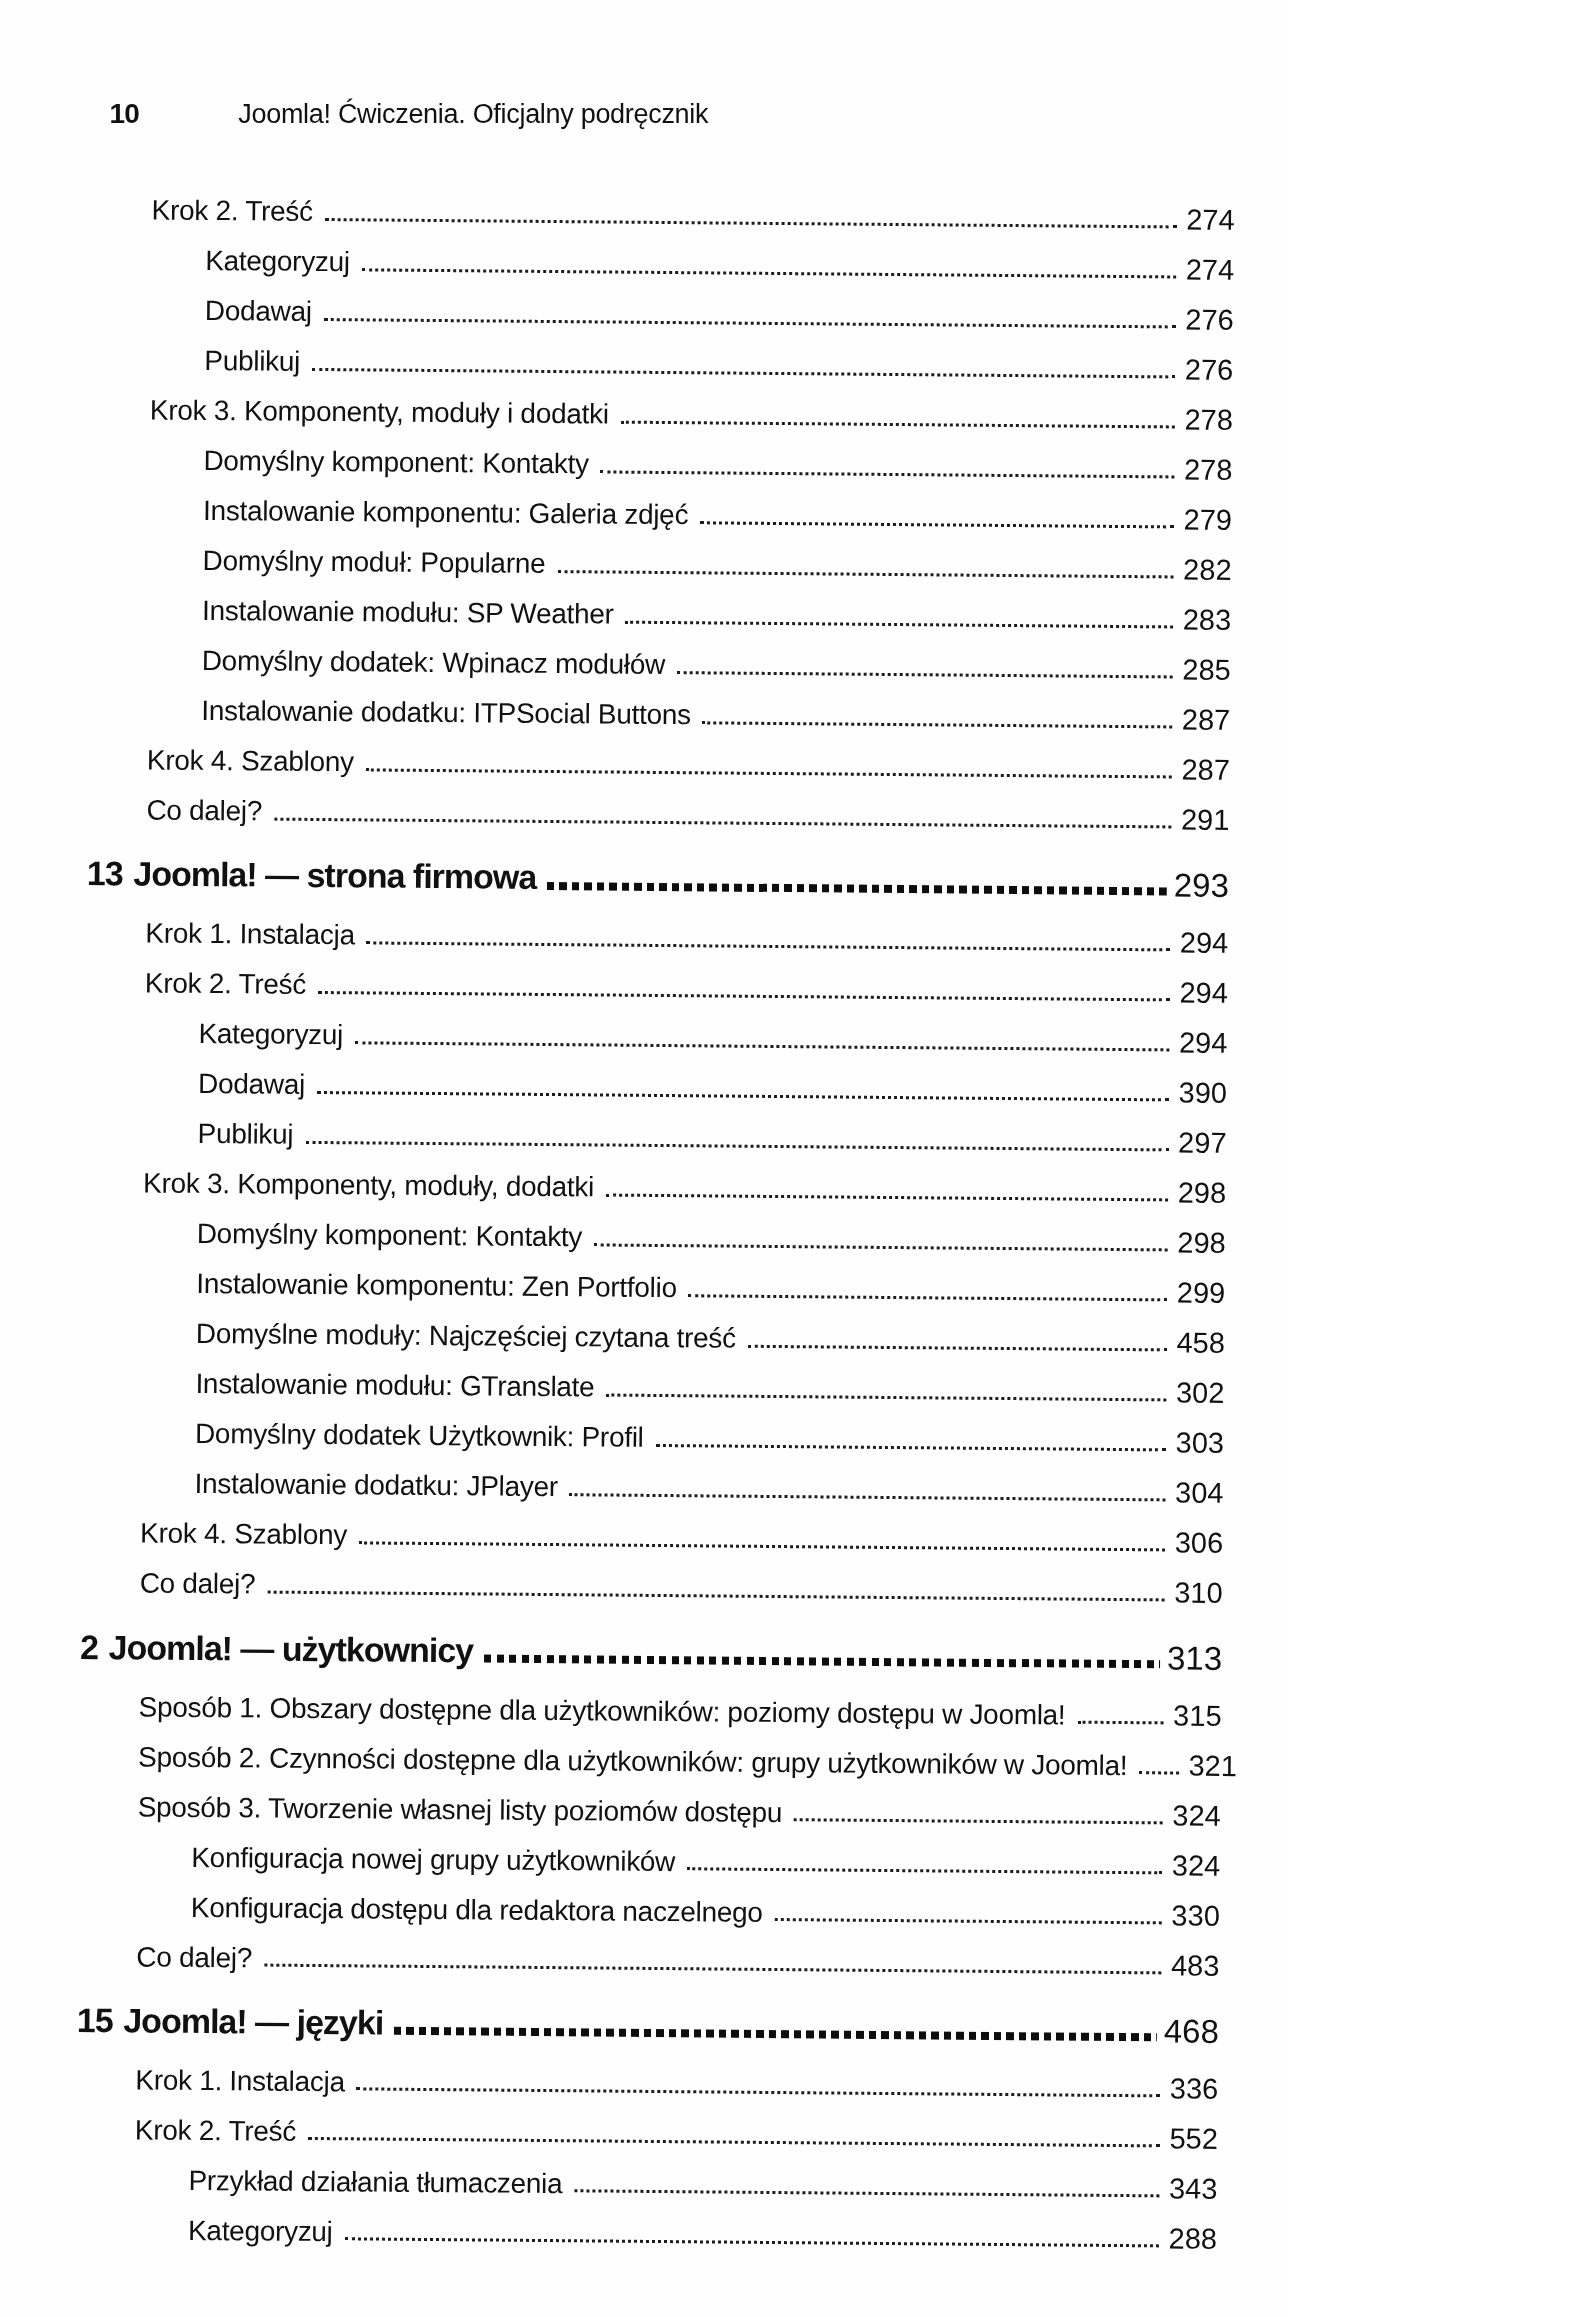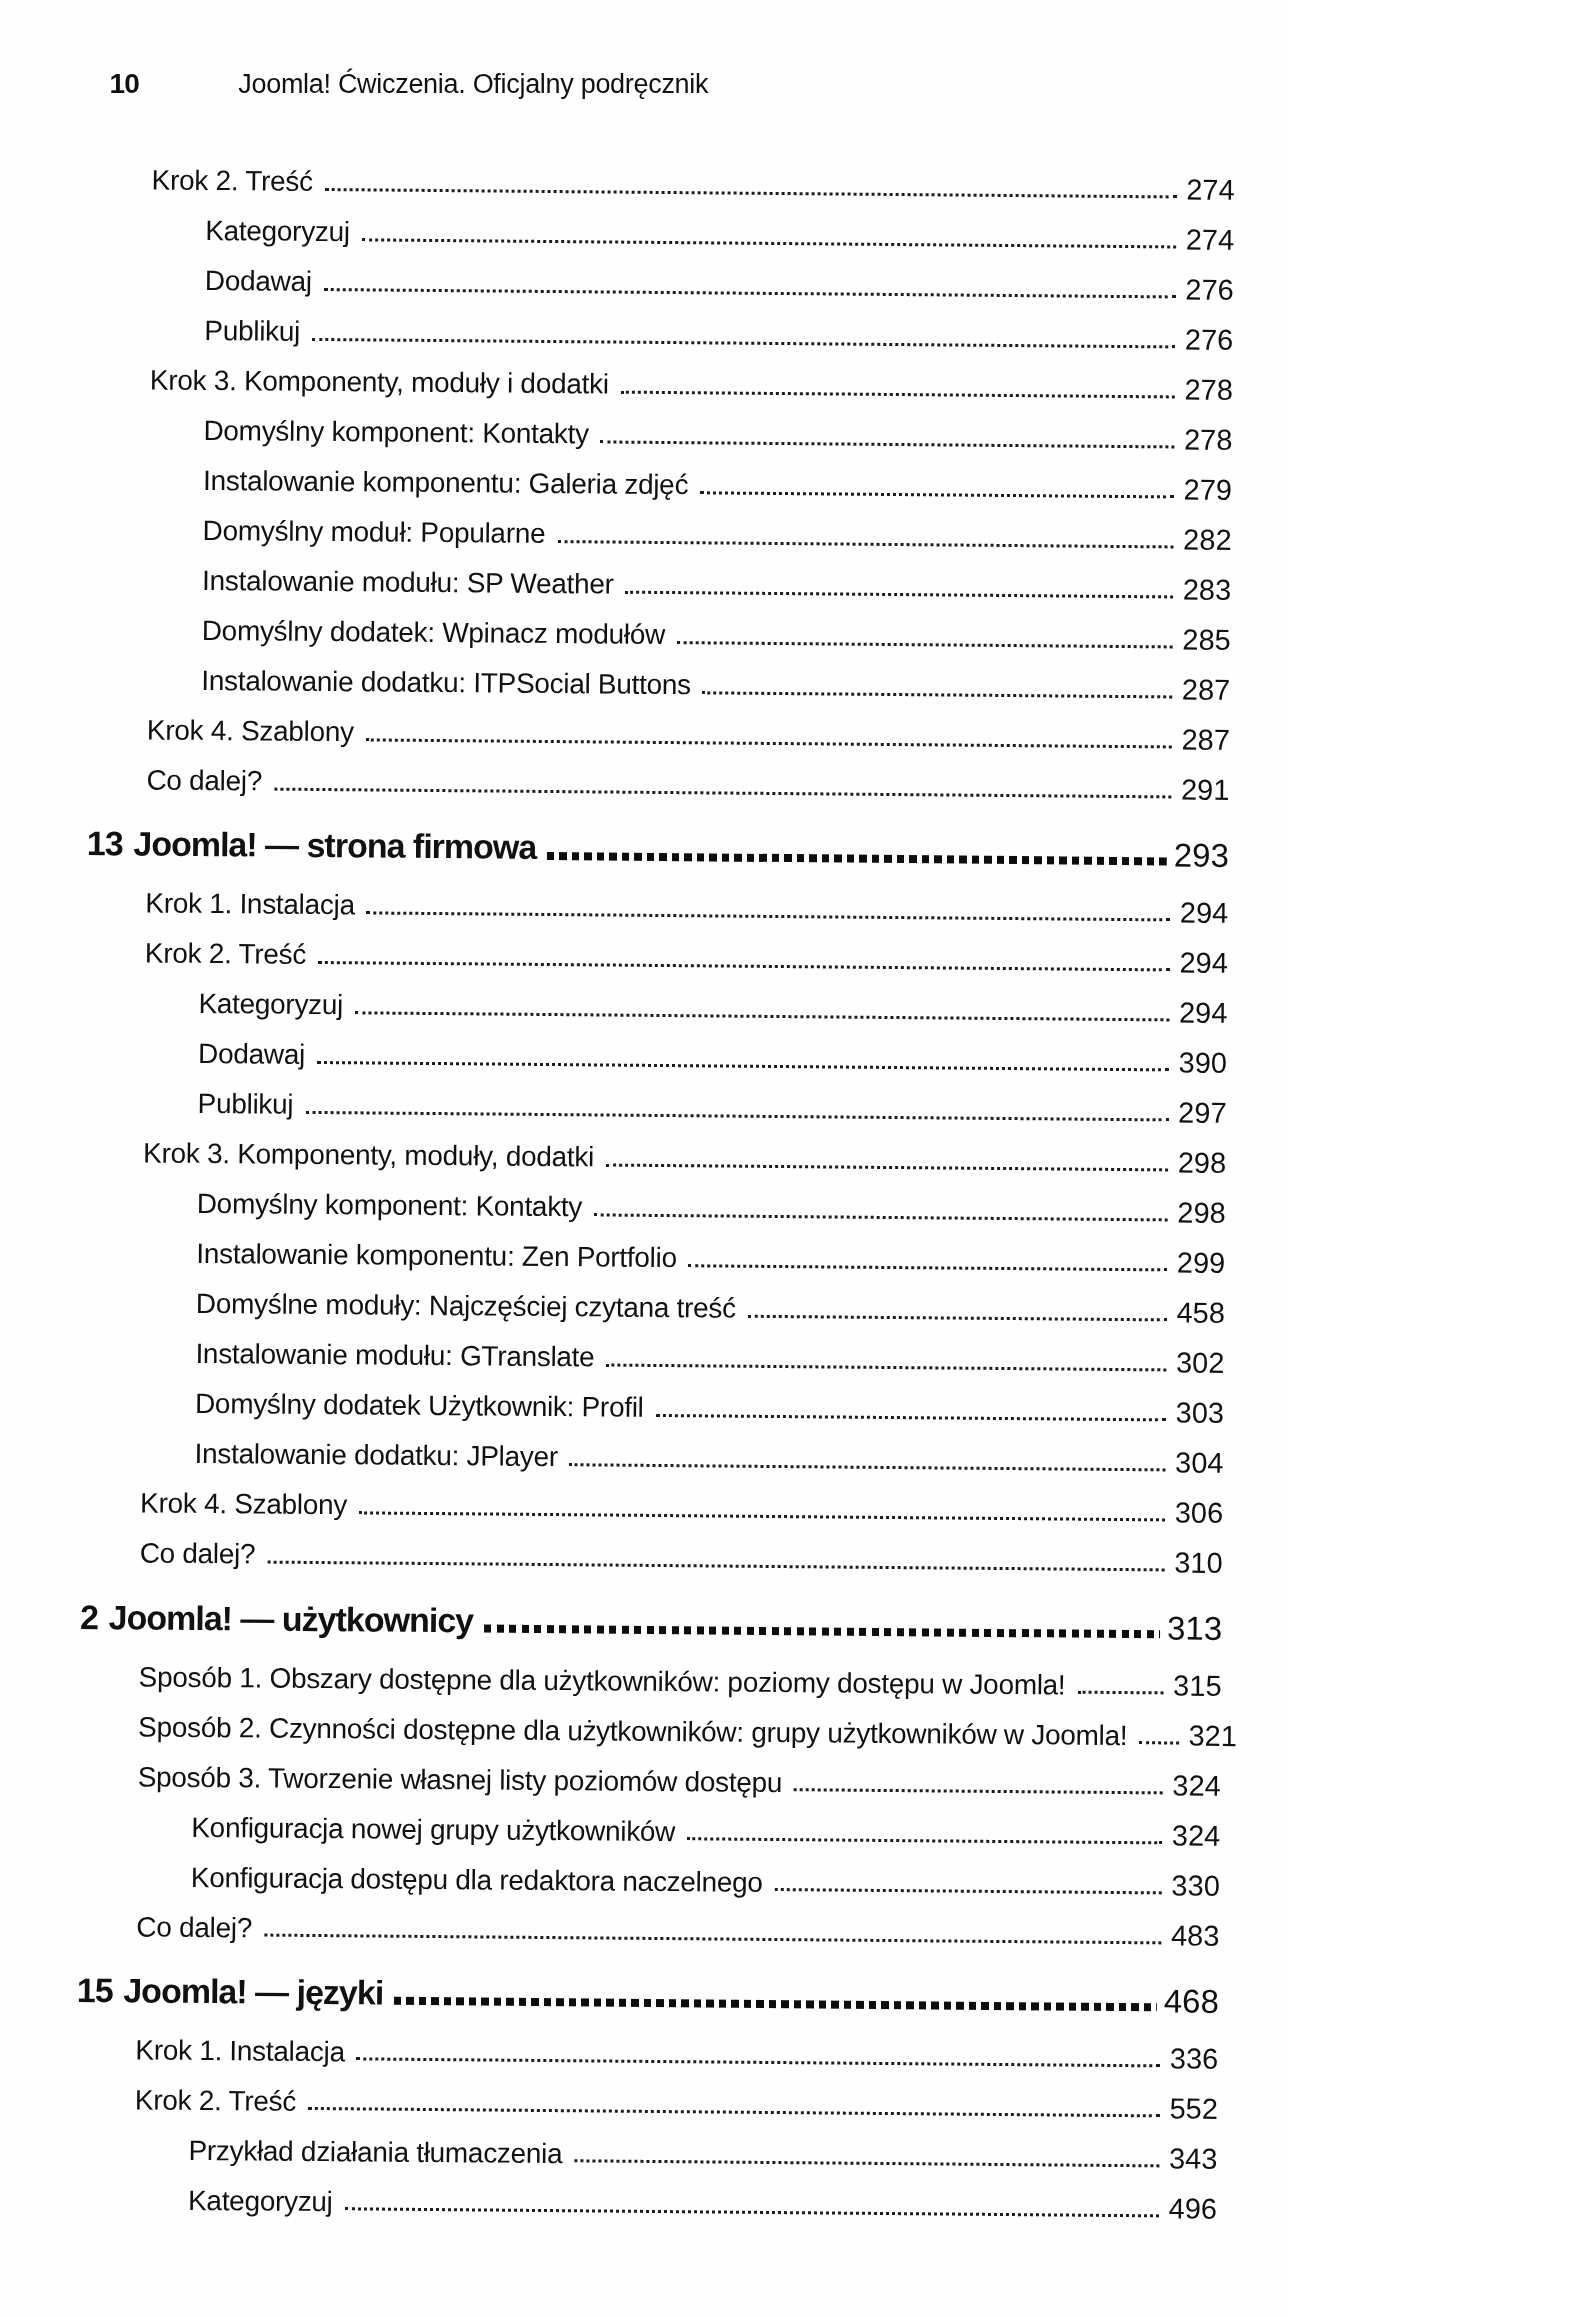--- a/index.html
+++ b/index.html
@@ -9,21 +9,21 @@
     background: #ffffff;
     color: #111111;
     font-family: "Liberation Sans", sans-serif;
     overflow: hidden;
   }
   .page {
     position: relative;
     width: 1284px;
     height: 2319px;
     box-sizing: border-box;
-    padding: 28px 49px 0 93px;
+    padding: 58px 49px 0 93px;
     background: #fefefe;
   }
   
   .running-head {
     display: flex;
     align-items: baseline;
     margin-left: 16.5px;
     height: 32px;
   }
   .running-head .pn {
@@ -337,19 +337,19 @@
 
   <div class="row entry indent-2">
     <span class="label">Przykład działania tłumaczenia</span>
     <span class="leader"></span>
     <span class="page-num">343</span>
   </div>
 
   <div class="row entry indent-2">
     <span class="label">Kategoryzuj</span>
     <span class="leader"></span>
-    <span class="page-num">496</span>
+    <span class="page-num">288</span>
   </div>
 </div>
     </div>
 
 </div>
 
 
 </body></html>

